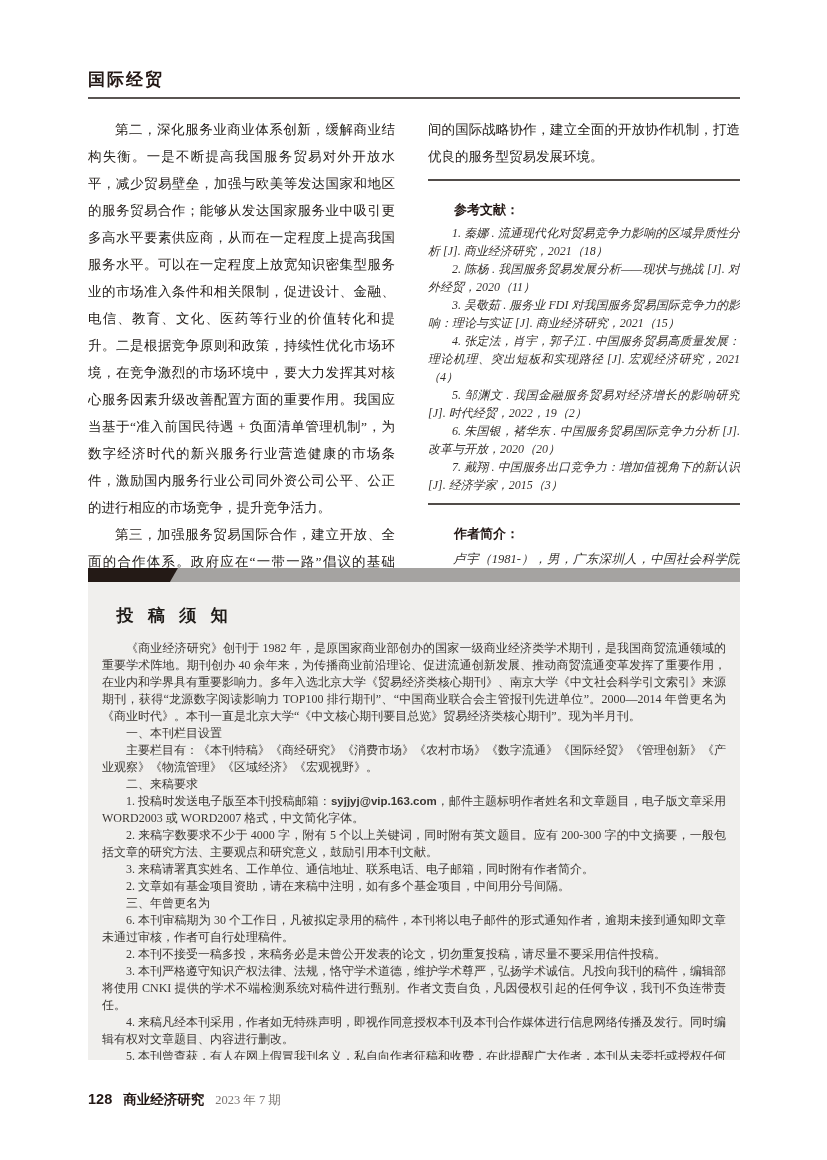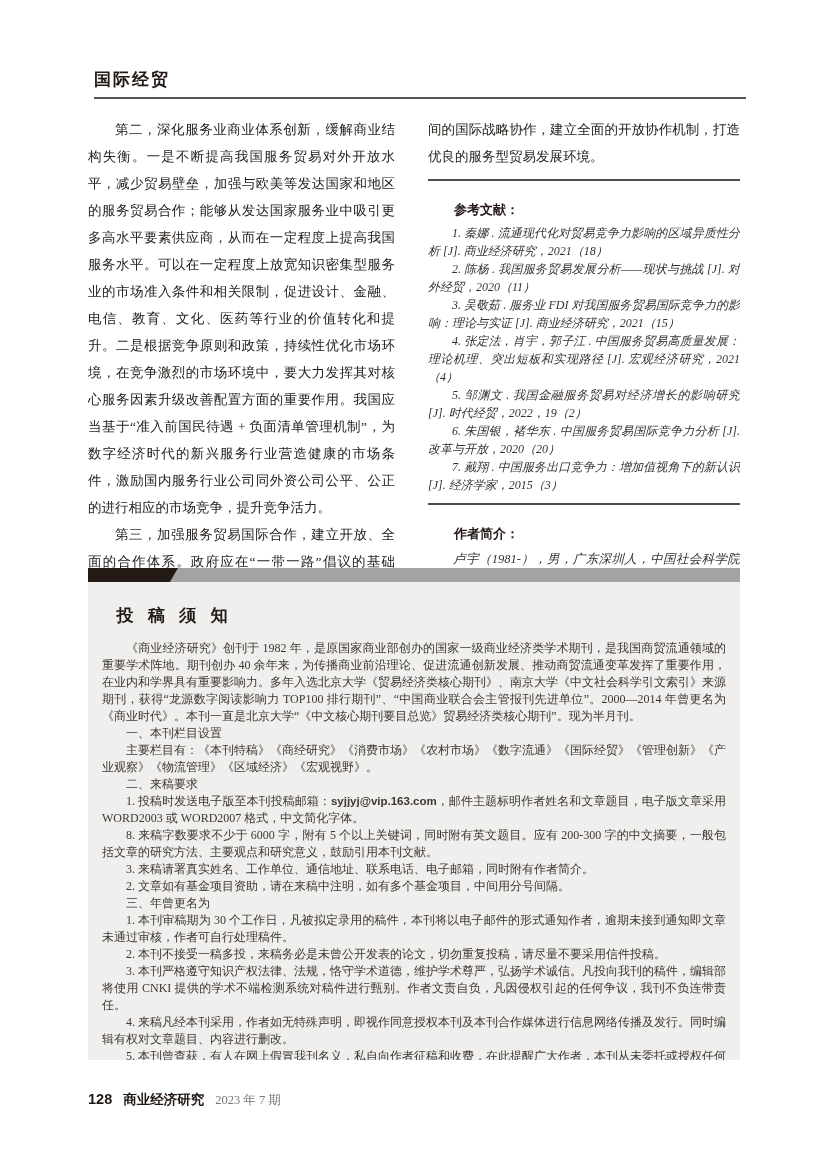--- a/index.html
+++ b/index.html
@@ -1,20 +1,20 @@
 <!DOCTYPE html>
 <html><head>
 <meta charset="utf-8">
 <style>
   html,body{margin:0;padding:0;background:#ffffff;}
   .page{position:relative;width:827px;height:1160px;background:#ffffff;overflow:hidden;
         font-family:"Liberation Serif",serif;color:#2a2522;}
 
   
-  .header{position:absolute;left:88px;top:68px;width:652px;margin-left:6px;}
+  .header{position:absolute;left:88px;top:68px;width:652px;}
   .header-title{font-family:"Liberation Sans",sans-serif;font-weight:bold;font-size:17px;
                 color:#231815;letter-spacing:2px;}
   .header-rule{margin-top:6px;border-top:2px solid #5a5552;}
 
   
   .columns{position:absolute;left:88px;top:116px;width:652px;height:452px;
            display:flex;gap:33px;overflow:hidden;}
   .col-left{width:307px;flex:none;}
   .col-right{width:312px;flex:none;}
   .body-p{margin:0;font-size:13.5px;line-height:27px;text-align:justify;
@@ -89,25 +89,25 @@
   </div>
 
   <div class="notice-box">
     <div class="notice-title">投稿须知</div>
     <div class="notice-body">
         <p><span>《商业经济研究》创刊于 1982 年，是原国家商业部创办的国家一级商业经济类学术期刊，是我国商贸流通领域的重要学术阵地。期刊创办 40 余年来，为传播商业前沿理论、促进流通创新发展、推动商贸流通变革发挥了重要作用，在业内和学界具有重要影响力。多年入选北京大学《贸易经济类核心期刊》、南京大学《中文社会科学引文索引》来源期刊，获得“龙源数字阅读影响力 TOP100 排行期刊”、“中国商业联合会主管报刊先进单位”。2000—2014 年曾更名为《商业时代》。本刊一直是北京大学“《中文核心期刊要目总览》贸易经济类核心期刊”。现为半月刊。</span></p>
         <p><span>一、本刊栏目设置</span></p>
         <p><span>主要栏目有：《本刊特稿》《商经研究》《消费市场》《农村市场》《数字流通》《国际经贸》《管理创新》《产业观察》《物流管理》《区域经济》《宏观视野》。</span></p>
         <p><span>二、来稿要求</span></p>
         <p><span>1. 投稿时发送电子版至本刊投稿邮箱：</span><span class="bold">syjjyj@vip.163.com</span><span>，邮件主题标明作者姓名和文章题目，电子版文章采用 WORD2003 或 WORD2007 格式，中文简化字体。</span></p>
-        <p><span>8. 来稿字数要求不少于 6000 字，附有 5 个以上关键词，同时附有英文题目。应有 200-300 字的中文摘要，一般包括文章的研究方法、主要观点和研究意义，鼓励引用本刊文献。</span></p>
+        <p><span>2. 来稿字数要求不少于 4000 字，附有 5 个以上关键词，同时附有英文题目。应有 200-300 字的中文摘要，一般包括文章的研究方法、主要观点和研究意义，鼓励引用本刊文献。</span></p>
         <p><span>3. 来稿请署真实姓名、工作单位、通信地址、联系电话、电子邮箱，同时附有作者简介。</span></p>
         <p><span>2. 文章如有基金项目资助，请在来稿中注明，如有多个基金项目，中间用分号间隔。</span></p>
         <p><span>三、年曾更名为</span></p>
-        <p><span>1. 本刊审稿期为 30 个工作日，凡被拟定录用的稿件，本刊将以电子邮件的形式通知作者，逾期未接到通知即文章未通过审核，作者可自行处理稿件。</span></p>
+        <p><span>6. 本刊审稿期为 30 个工作日，凡被拟定录用的稿件，本刊将以电子邮件的形式通知作者，逾期未接到通知即文章未通过审核，作者可自行处理稿件。</span></p>
         <p><span>2. 本刊不接受一稿多投，来稿务必是未曾公开发表的论文，切勿重复投稿，请尽量不要采用信件投稿。</span></p>
         <p><span>3. 本刊严格遵守知识产权法律、法规，恪守学术道德，维护学术尊严，弘扬学术诚信。凡投向我刊的稿件，编辑部将使用 CNKI 提供的学术不端检测系统对稿件进行甄别。作者文责自负，凡因侵权引起的任何争议，我刊不负连带责任。</span></p>
         <p><span>4. 来稿凡经本刊采用，作者如无特殊声明，即视作同意授权本刊及本刊合作媒体进行信息网络传播及发行。同时编辑有权对文章题目、内容进行删改。</span></p>
         <p><span>5. 本刊曾查获，有人在网上假冒我刊名义，私自向作者征稿和收费，在此提醒广大作者，本刊从未委托或授权任何机构与个人代为征稿，谨防上当受骗。</span></p>
       </div>
   </div>
 
   <div class="footer">
     <span class="footer-num">128</span>
     <span class="footer-journal">商业经济研究</span>

